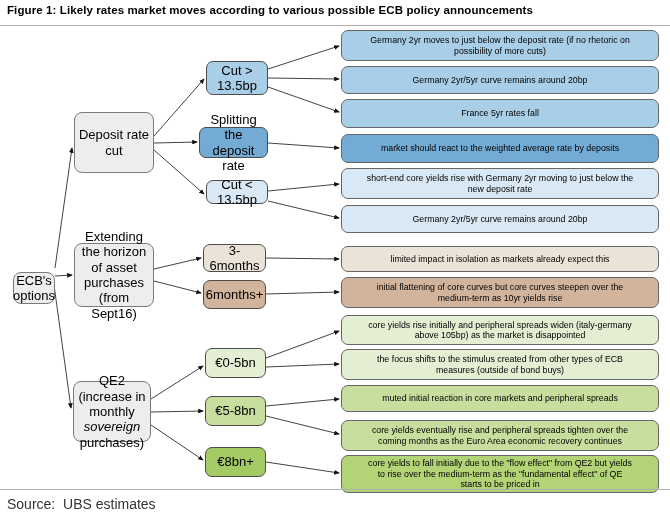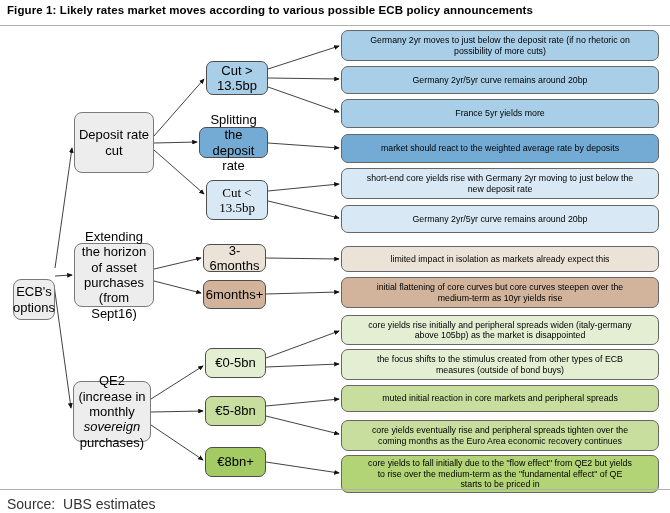--- a/index.html
+++ b/index.html
@@ -75,39 +75,39 @@
       <line x1="266" y1="358" x2="339" y2="331" marker-end="url(#ah)"></line>
       <line x1="266" y1="367" x2="339" y2="364" marker-end="url(#ah)"></line>
 
       <line x1="266" y1="406" x2="339" y2="399" marker-end="url(#ah)"></line>
       <line x1="266" y1="416" x2="339" y2="434" marker-end="url(#ah)"></line>
 
       <line x1="266" y1="462" x2="339" y2="473" marker-end="url(#ah)"></line>
     </g>
   </svg>
 
-  <div class="node leftcol" style="left:13px; top:279px; width:42px; height:41px;">ECB's options</div>
+  <div class="node leftcol" style="left:13px; top:272px; width:42px; height:32px;">ECB's options</div>
   <div class="node leftcol" style="left:74px; top:112px; width:80px; height:61px;">Deposit rate cut</div>
   <div class="node leftcol" style="left:74px; top:243px; width:80px; height:64px;">Extending the horizon of asset purchases (from Sept16)</div>
   <div class="node leftcol" style="left:73px; top:381px; width:78px; height:61px;">
       <div><span>QE2 (increase in monthly </span><em>sovereign</em><span> purchases)</span></div>
     </div>
 
   <div class="node mid c-blue-light" style="left:206px; top:61px; width:62px; height:34px;">Cut &gt; 13.5bp</div>
   <div class="node mid c-blue-mid" style="left:199px; top:127px; width:69px; height:31px;">Splitting the deposit rate</div>
-  <div class="node mid c-blue-pale" style="left:206px; top:180px; width:62px; height:40px;font-family:Liberation Serif, serif;">Cut &lt; 13.5bp</div>
+  <div class="node mid c-blue-pale" style="left:206px; top:180px; width:62px; height:24px;">Cut &lt; 13.5bp</div>
   <div class="node mid c-tan-light" style="left:203px; top:244px; width:63px; height:28px;">3-6months</div>
   <div class="node mid c-tan-dark" style="left:203px; top:280px; width:63px; height:29px;">6months+</div>
   <div class="node mid c-green-pale" style="left:205px; top:348px; width:61px; height:30px;">€0-5bn</div>
   <div class="node mid c-green-mid" style="left:205px; top:396px; width:61px; height:30px;">€5-8bn</div>
   <div class="node mid c-green-strong" style="left:205px; top:447px; width:61px; height:30px;">€8bn+</div>
 
   <div class="node c-blue-light" style="left:341px; top:30px;  width:318px; height:31px;">Germany 2yr moves to just below the deposit rate (if no rhetoric on possibility of more cuts)</div>
   <div class="node c-blue-light" style="left:341px; top:66px;  width:318px; height:28px;">Germany 2yr/5yr curve remains around 20bp</div>
-  <div class="node c-blue-light" style="left:341px; top:99px;  width:318px; height:29px;">France 5yr yields more</div>
+  <div class="node c-blue-light" style="left:341px; top:99px;  width:318px; height:29px;">France 5yr rates fall</div>
   <div class="node c-blue-mid" style="left:341px; top:134px; width:318px; height:29px;">market should react to the weighted average rate by deposits</div>
   <div class="node c-blue-pale" style="left:341px; top:168px; width:318px; height:31px;">short-end core yields rise with Germany 2yr moving to just below the new deposit rate</div>
   <div class="node c-blue-pale" style="left:341px; top:205px; width:318px; height:28px;">Germany 2yr/5yr curve remains around 20bp</div>
   <div class="node c-tan-light" style="left:341px; top:246px; width:318px; height:26px;">limited impact in isolation as markets already expect this</div>
   <div class="node c-tan-dark" style="left:341px; top:277px; width:318px; height:31px;">initial flattening of core curves but core curves steepen over the medium-term as 10yr yields rise</div>
   <div class="node c-green-pale" style="left:341px; top:315px; width:318px; height:30px;">core yields rise initially and peripheral spreads widen (italy-germany above 105bp) as the market is disappointed</div>
   <div class="node c-green-pale" style="left:341px; top:349px; width:318px; height:31px;">the focus shifts to the stimulus created from other types of ECB measures (outside of bond buys)</div>
   <div class="node c-green-mid" style="left:341px; top:385px; width:318px; height:27px;">muted initial reaction in core markets and peripheral spreads</div>
   <div class="node c-green-mid" style="left:341px; top:420px; width:318px; height:31px;">core yields eventually rise and peripheral spreads tighten over the coming months as the Euro Area economic recovery continues</div>
   <div class="node c-green-outcome" style="left:341px; top:455px; width:318px; height:38px;">core yields to fall initially due to the "flow effect" from QE2 but yields to rise over the medium-term as the "fundamental effect" of QE starts to be priced in</div>

